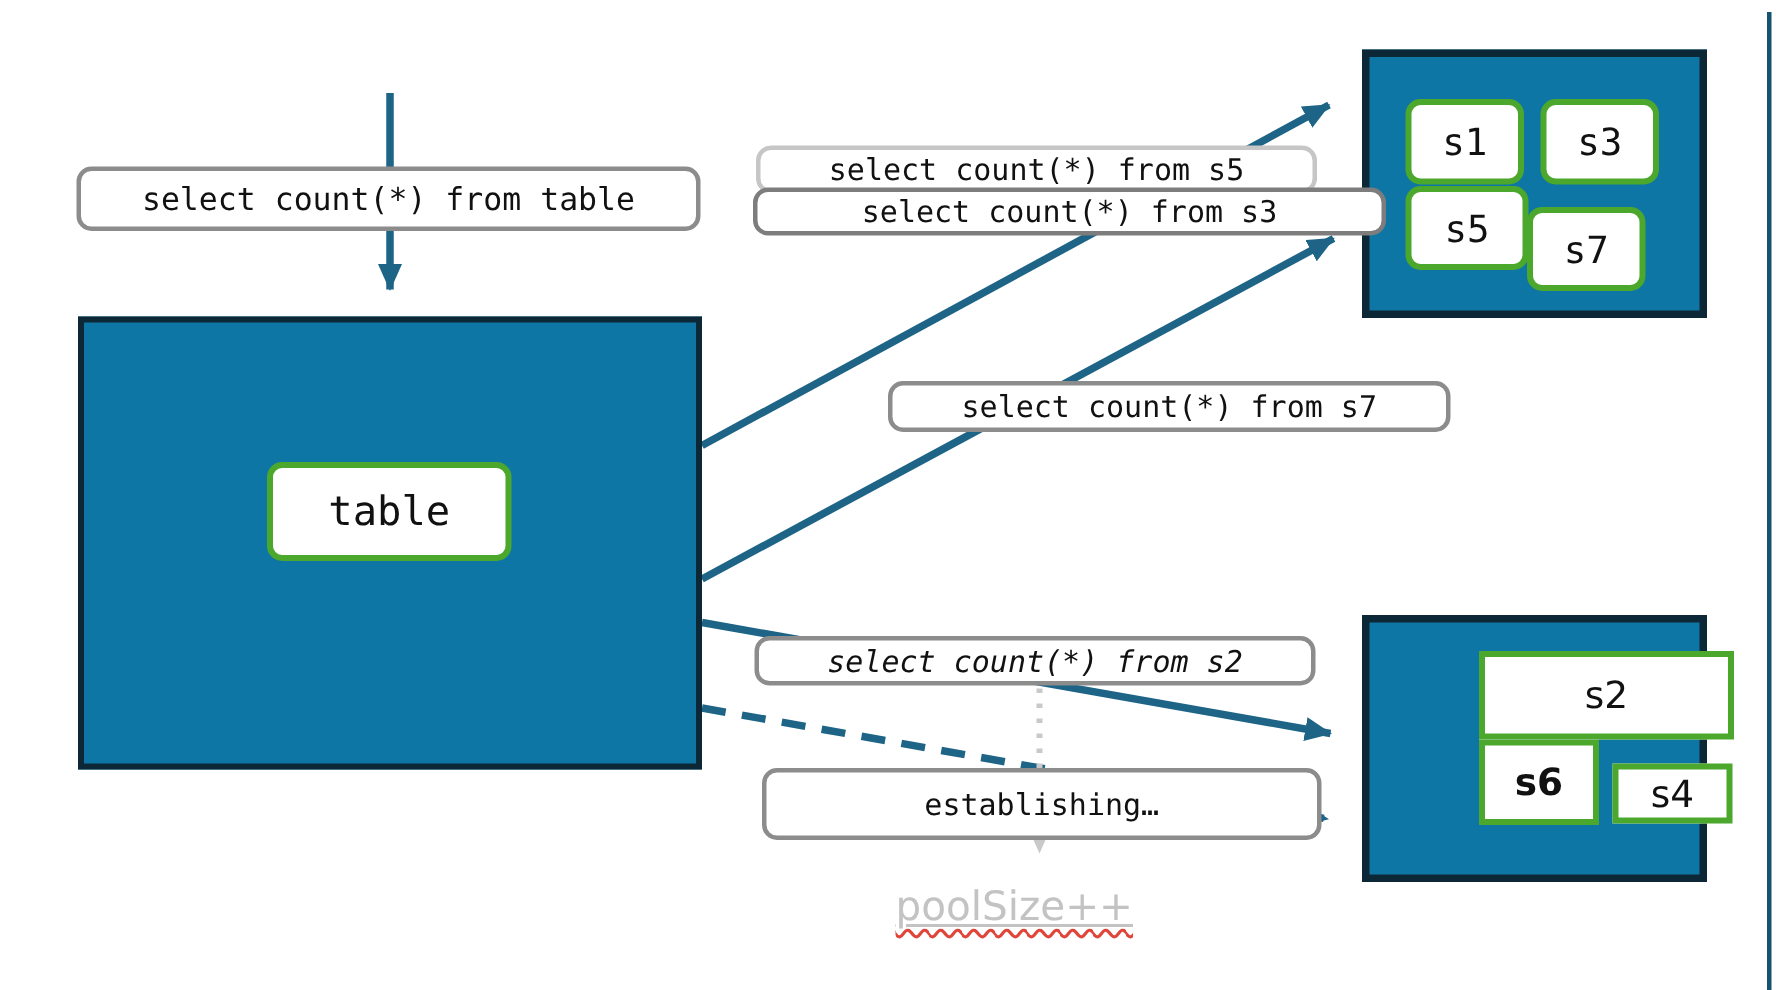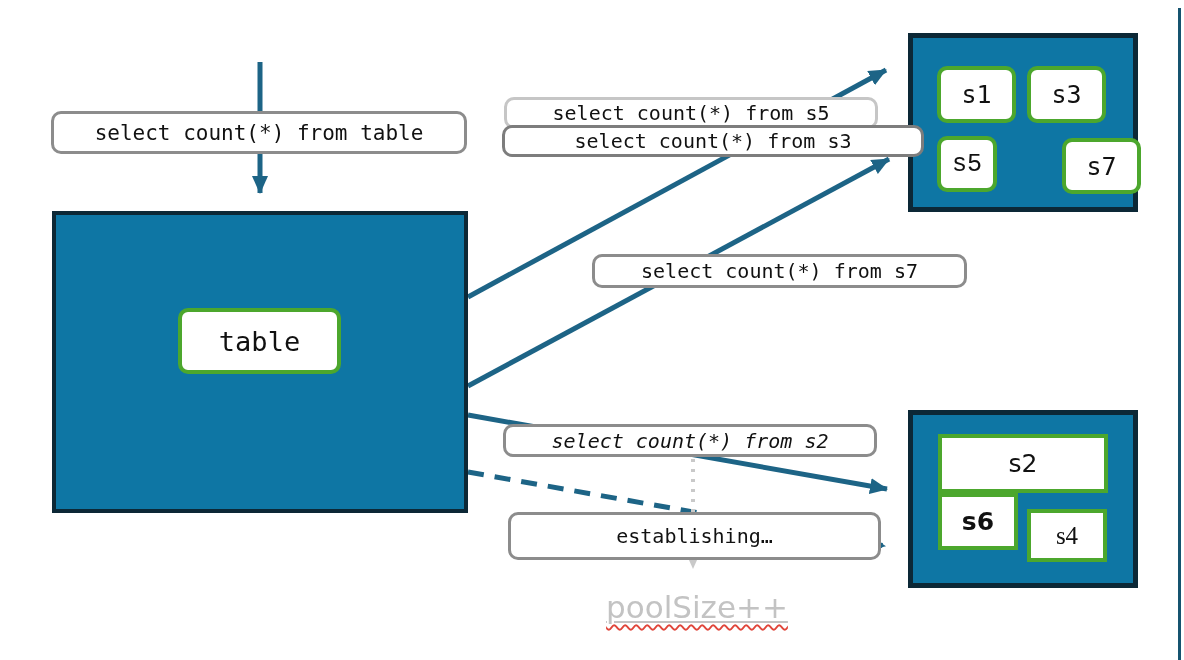--- a/index.html
+++ b/index.html
@@ -27,43 +27,43 @@
     background:#0e76a4;border:4px solid #0c2836;
     z-index:2;
   }
   .shard{
     position:absolute;box-sizing:border-box;
     background:#ffffff;border:4px solid #4ca72d;
     display:flex;align-items:center;justify-content:center;
     color:#111111;z-index:3;
   }
   .shard.mono{font-size:25px;border-radius:10px;}
-  .shard.sans{font-family:"DejaVu Sans","Liberation Sans",sans-serif;font-size:25px;}
+  .shard.sans{font-family:"DejaVu Sans","Liberation Sans",sans-serif;font-size:25px;margin-left:48px;}
   #label-from-table{left:51px;top:111px;width:416px;height:43px;font-size:21px;}
   #label-from-s5{left:504px;top:97px;width:374px;height:32px;border-color:#c6c6c6;z-index:2;}
   #label-from-s3{left:502px;top:125px;width:422px;height:32px;border-color:#7d7d7d;z-index:3;}
   #label-from-s7{left:592px;top:254px;width:375px;height:34px;}
   #label-from-s2{left:503px;top:424px;width:374px;height:33px;font-style:italic;}
   #label-establishing{left:508px;top:512px;width:373px;height:48px;}
   #table-box{left:52px;top:211px;width:416px;height:302px;}
   #table-inner{left:178px;top:308px;width:163px;height:66px;font-size:27px;}
   #topbox{left:908px;top:33px;width:230px;height:179px;border-width:5px;}
   #shard-s1{left:937px;top:66px;width:79px;height:57px;}
   #shard-s3{left:1027px;top:66px;width:79px;height:57px;}
-  #shard-s5{left:937px;top:136px;width:60px;height:56px;font-family:Liberation Mono, monospace;}
-  #shard-s7{left:1062px;top:138px;width:79px;height:56px;}
+  #shard-s5{left:937px;top:124px;width:82px;height:56px;}
+  #shard-s7{left:1018px;top:138px;width:79px;height:56px;}
   #bottombox{left:908px;top:410px;width:230px;height:178px;border-width:5px;}
   #shard-s2{left:938px;top:434px;width:170px;height:59px;}
   #shard-s6{left:938px;top:493px;width:80px;height:57px;font-weight:bold;}
-  #shard-s4{left:1027px;top:509px;width:80px;height:53px;font-family:Liberation Serif, serif;}
+  #shard-s4{left:1027px;top:509px;width:80px;height:40px;}
   #pool-note{
     position:absolute;left:597px;top:589px;width:200px;
-    text-align:center;z-index:2;
+    text-align:left;z-index:2;
     font-family:"DejaVu Sans","Liberation Sans",sans-serif;
-    font-size:31px;color:#c3c3c3;
+    font-size:27px;color:#c3c3c3;
   }
   #pool-note .u-solid{
     text-decoration:underline solid #c3c3c3 2px;
     text-underline-offset:3px;
   }
   #pool-note .u-wavy{
     text-decoration:underline wavy #e0453a 1.5px;
     text-underline-offset:6px;
   }
   #page-edge{

